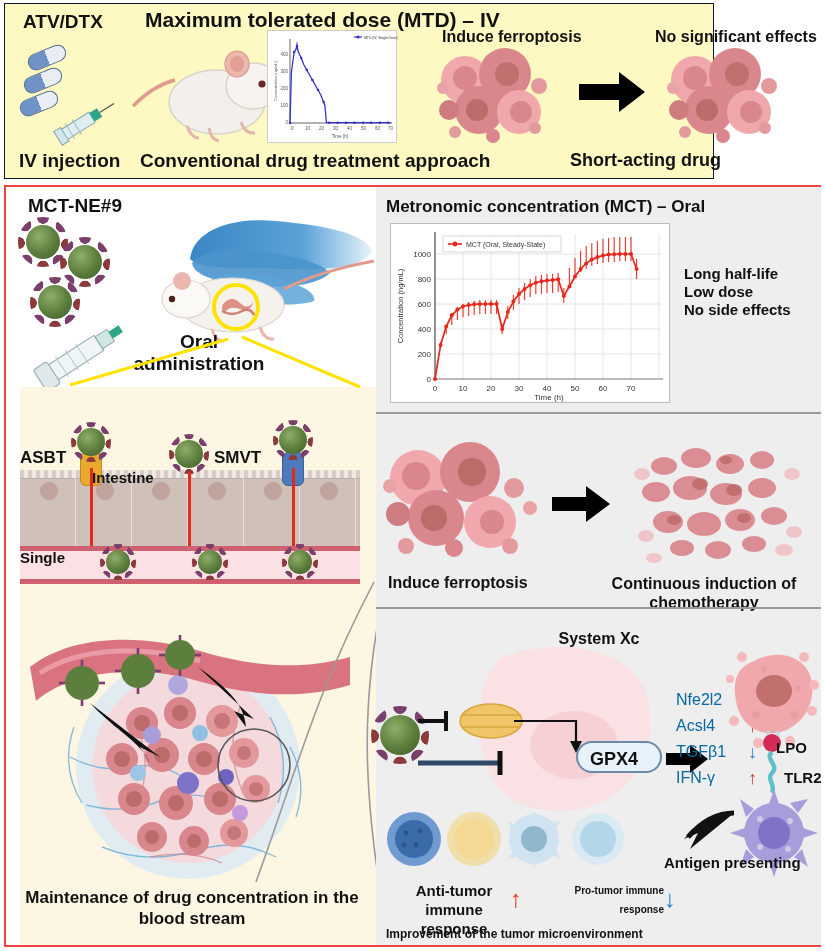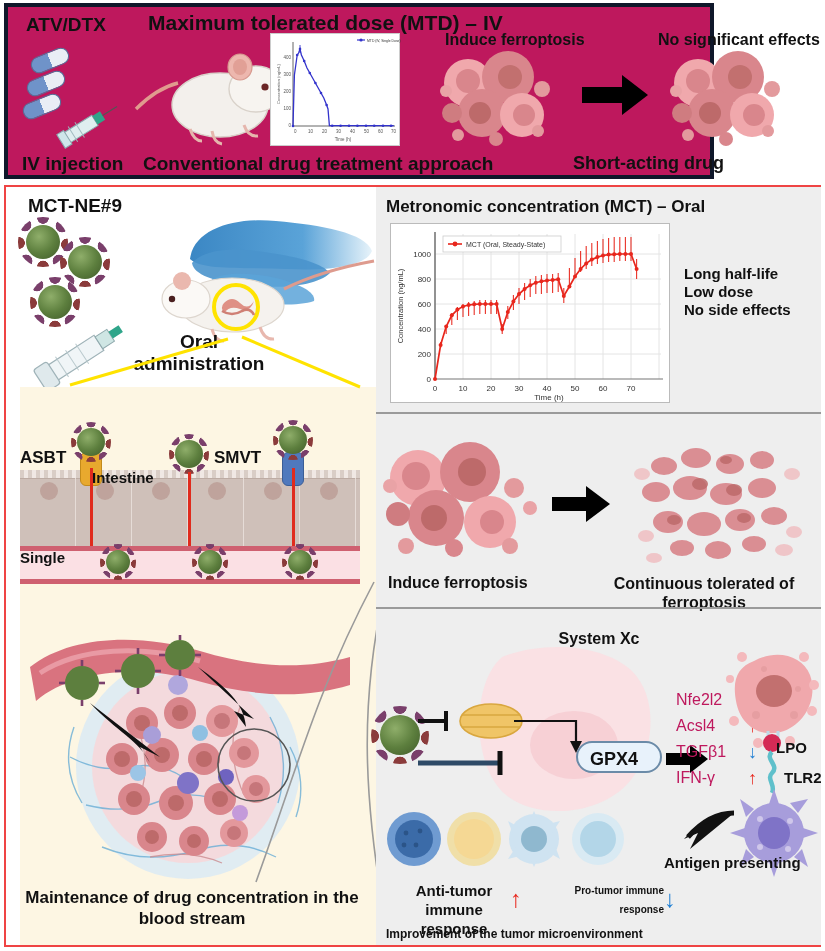--- a/index.html
+++ b/index.html
@@ -6,21 +6,21 @@
   body {
     width:825px; height:951px;
     font-family:"Liberation Sans", sans-serif;
     background:#ffffff; overflow:hidden;
   }
   .figure { position:relative; width:825px; height:951px; background:#fff; }
 
   
   .top-panel {
     position:absolute; left:4px; top:3px; width:710px; height:176px;
-    background:#be185d; border:4px solid #0f172a;
+    background:#fef9c3; border:1px solid #0f172a;
   }
   .lbl { position:absolute; font-weight:bold; color:#111; white-space:nowrap; }
 
   .t-atvdtx { left:18px; top:7px; font-size:19px; }
   .t-mtd { left:140px; top:4px; font-size:21px; }
   .t-iv-inj { left:14px; top:146px; font-size:19px; }
   .t-conv { left:135px; top:146px; font-size:19px; }
   .t-induce1 { left:437px; top:24px; font-size:16px; }
   .t-nosig { left:650px; top:24px; font-size:16px; }
   .t-shortacting { left:565px; top:146px; font-size:18px; }
@@ -124,21 +124,21 @@
   .t-antigen { left:288px; top:245px; font-size:15px; }
   .t-anti { left:18px; top:272px; font-size:15px; text-align:center;
             line-height:19px; width:120px; white-space:normal; }
   .t-pro { left:168px; top:272px; font-size:10px; text-align:right;
            line-height:19px; width:120px; white-space:normal; }
   .t-improve { left:10px; top:318px; font-size:12px; width:425px; text-align:left; }
 
   
   .markers { position:absolute; left:300px; top:78px; }
   .mrow { display:flex; align-items:center; height:26px; }
-  .mname { font-size:16px; color:#be185d; width:62px; }
+  .mname { font-size:16px; color:#0369a1; width:62px; }
   .marr { font-size:18px; font-weight:bold; margin-left:10px; line-height:1; }
   .up { color:#e8261c; }
   .down { color:#1f7fd4; }
 
   
   .gpx4-box {
     position:absolute; left:200px; top:132px; width:86px; height:32px;
     background:#e8f2fb; border:2px solid #6b8ba8; border-radius:16px;
   }
 
@@ -690,21 +690,21 @@
             <ellipse cx="8" cy="34" rx="8" ry="6"></ellipse>
               <ellipse cx="158" cy="34" rx="8" ry="6"></ellipse>
             <ellipse cx="12" cy="96" rx="8" ry="6"></ellipse>
               <ellipse cx="160" cy="92" rx="8" ry="6"></ellipse>
             <ellipse cx="150" cy="110" rx="9" ry="6"></ellipse>
               <ellipse cx="20" cy="118" rx="8" ry="5"></ellipse>
           </g>
         </svg>
 
         <div class="lbl t-induce2">Induce ferroptosis</div>
-        <div class="lbl t-contind">Continuous tolerated of ferroptosis</div>
+        <div class="lbl t-contind">Continuous induction of chemotherapy</div>
       </div>
 
       <div class="r-sec rs3">
 
         <svg style="position:absolute;left:86px;top:28px;" width="200" height="190" viewBox="0 0 200 190">
           <path d="M40 20 C 80 4, 140 6, 170 34 C 196 60, 194 112, 168 144
                    C 140 178, 76 184, 44 158 C 10 130, 8 48, 40 20 Z" fill="#fbdfe2" opacity="0.9"></path>
           <ellipse cx="112" cy="108" rx="44" ry="34" fill="#f6cdd2" opacity="0.85"></ellipse>
         </svg>
 

